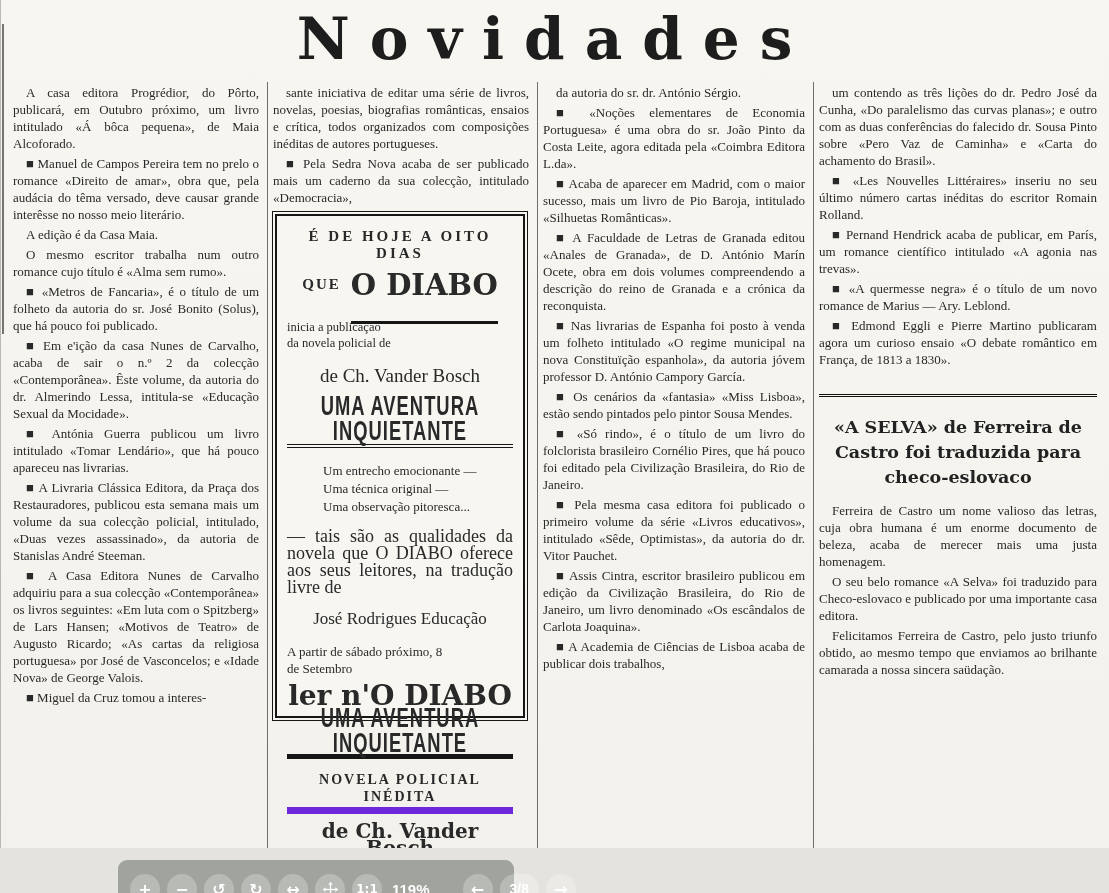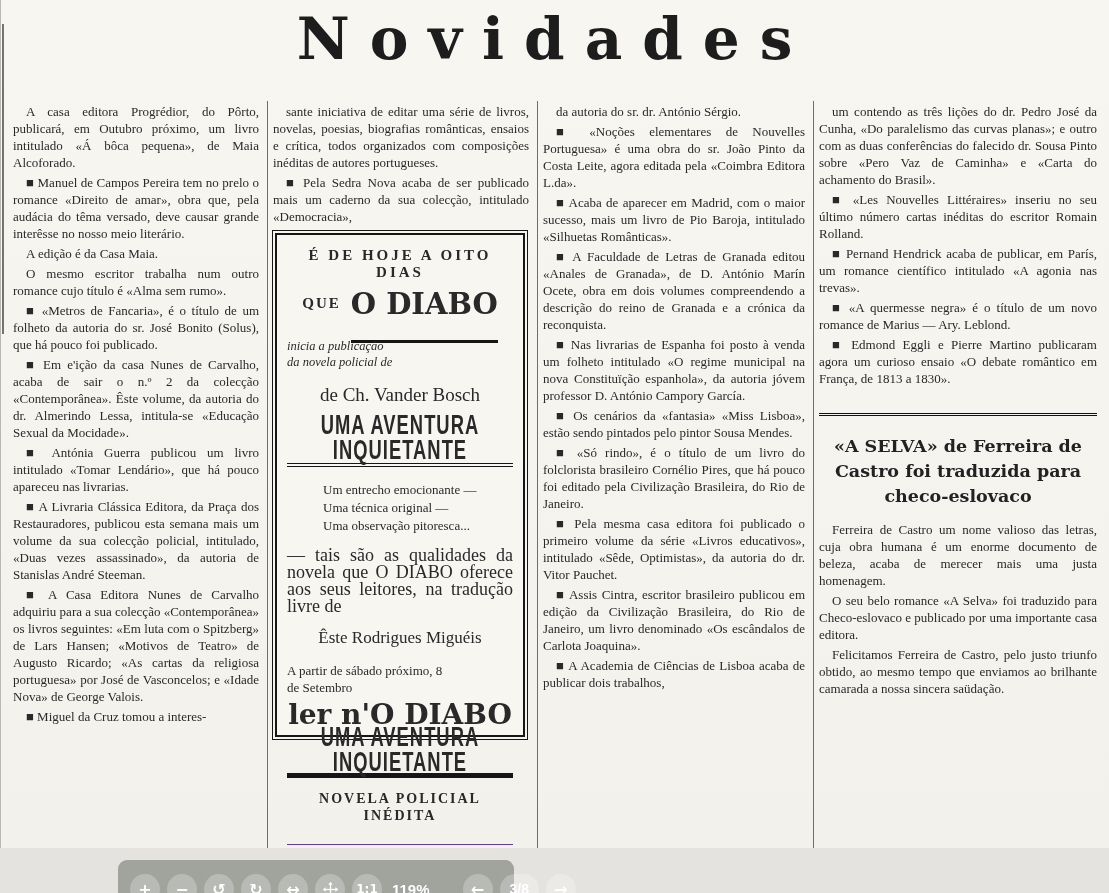--- a/index.html
+++ b/index.html
@@ -15,51 +15,51 @@
     font-size:58px; letter-spacing:20px; color:#1d1d1d; line-height:74px;
   }
   
   .scan-line { position:absolute; left:2px; top:24px; width:2px; height:310px; background:#4a4a46; opacity:.75; }
   .page-edge { position:absolute; left:0; top:0; width:1px; height:848px; background:#b9b8b2; }
   .bottom-strip { position:absolute; left:0; right:0; top:848px; height:45px; background:#e4e3df; }
 
   
   .columns {
     position:absolute; top:82px; left:8px; right:4px; height:766px;
-    display:grid; grid-template-columns:260px 270px 276px 1fr;margin-top:19px;
+    display:grid; grid-template-columns:260px 270px 276px 1fr;
   }
   .col { padding:2px 8px 0 5px; overflow:hidden; font-size:13px; line-height:17px; }
   .col.b { border-right:1px solid #6f6f69; }
   .p { margin:0 0 3px; text-align:justify; text-indent:13px; }
 
   
   .ad {
     margin:8px 4px 0 2px; border:2px solid #161616; outline:1px solid #161616; outline-offset:2px;
     padding:12px 10px 10px; height:504px; text-align:center; box-sizing:border-box; background:#f7f6f1;
   }
   .ad-hoje { font-size:15px; font-weight:700; letter-spacing:3px; }
   .ad-que-row { margin-top:14px; }
   .ad-que { font-size:15px; font-weight:700; letter-spacing:2px; margin-right:10px; vertical-align:6px; }
   .ad-diabo { font-size:29px; font-weight:700; border-bottom:3px solid #161616; padding-bottom:19px; font-family:"DejaVu Serif", serif; }
-  .ad-inicia { text-align:left; font-size:12.5px; margin-top:20px; line-height:16px;font-style:italic; }
+  .ad-inicia { text-align:left; font-size:12.5px; margin-top:20px; line-height:16px; }
   .ad-author { font-size:19px; margin-top:16px; }
   .ad-aventura {
     display:inline-block; font-family:"Liberation Sans", sans-serif; font-weight:700;
     font-size:18px; letter-spacing:1px; transform:scale(1.02,1.5); transform-origin:center;
   }
   .ad-av-wrap { margin-top:18px; }
   .ad-rule { height:2px; border-top:1px solid #161616; border-bottom:1px solid #161616; margin-top:7px; }
   .ad-qualities { text-align:left; margin:14px 0 0 36px; font-size:13px; line-height:18px; }
   .ad-quals-para { text-align:justify; font-size:18px; margin-top:12px; line-height:17px; }
   .ad-translator { font-size:17px; margin-top:14px; }
   .ad-date { text-align:left; font-size:13px; margin-top:16px; width:160px; line-height:17px; }
   .ad-read { font-size:28px; font-weight:700; margin-top:10px; font-family:"DejaVu Serif", serif; }
   .ad-av2-wrap { margin-top:10px; }
   .thick-rule { height:5px; background:#161616; margin-top:5px; }
-  .ad-novela { display:inline-block; font-size:14px; letter-spacing:2px; font-weight:700; margin-top:12px; border-bottom:1px solid #6d28d9; padding-bottom:20px; }
+  .ad-novela { display:inline-block; font-size:14px; letter-spacing:2px; font-weight:700; margin-top:12px; border-bottom:7px solid #6d28d9; padding-bottom:2px; }
   .ad-author2 { display:inline-block; font-size:20px; font-weight:700; margin-top:9px; border-bottom:2px solid #161616; font-family:"DejaVu Serif", serif; }
 
   
   .rule4 { border-top:3px double #111; margin-top:26px; }
   .headline {
     font-size:17.5px; font-weight:700; text-align:center; line-height:1.42;
     margin:18px 2px 12px; font-family:"DejaVu Serif", serif; color:#222;
   }
 
   
@@ -126,35 +126,35 @@
         <div class="ad-av-wrap">
           <span class="ad-aventura">UMA AVENTURA INQUIETANTE</span>
           <div class="ad-rule"></div>
         </div>
         <div class="ad-qualities">
           <div>Um entrecho emocionante —</div>
           <div>Uma técnica original —</div>
           <div>Uma observação pitoresca...</div>
         </div>
         <div class="ad-quals-para">— tais são as qualidades da novela que O DIABO oferece aos seus leitores, na tradução livre de</div>
-        <div class="ad-translator">Êste Rodrigues Miguéis</div>
+        <div class="ad-translator">José Rodrigues Educação</div>
         <div class="ad-date">A partir de sábado próximo, 8 de Setembro</div>
         <div class="ad-read">ler n'O DIABO</div>
         <div class="ad-av2-wrap">
           <span class="ad-aventura">UMA AVENTURA INQUIETANTE</span>
           <div class="thick-rule"></div>
         </div>
         <div><span class="ad-novela">NOVELA POLICIAL INÉDITA</span></div>
         <div><span class="ad-author2">de Ch. Vander Bosch</span></div>
       </div>
     </div>
 
     <div class="col b">
       <p class="p">da autoria do sr. dr. António Sérgio.</p>
-      <p class="p">■ «Noções elementares de Nouvelles Portuguesa» é uma obra do sr. João Pinto da Costa Leite, agora editada pela «Coimbra Editora L.da».</p>
+      <p class="p">■ «Noções elementares de Economia Portuguesa» é uma obra do sr. João Pinto da Costa Leite, agora editada pela «Coimbra Editora L.da».</p>
       <p class="p">■ Acaba de aparecer em Madrid, com o maior sucesso, mais um livro de Pio Baroja, intitulado «Silhuetas Românticas».</p>
       <p class="p">■ A Faculdade de Letras de Granada editou «Anales de Granada», de D. António Marín Ocete, obra em dois volumes compreendendo a descrição do reino de Granada e a crónica da reconquista.</p>
       <p class="p">■ Nas livrarias de Espanha foi posto à venda um folheto intitulado «O regime municipal na nova Constituïção espanhola», da autoria jóvem professor D. António Campory García.</p>
       <p class="p">■ Os cenários da «fantasia» «Miss Lisboa», estão sendo pintados pelo pintor Sousa Mendes.</p>
       <p class="p">■ «Só rindo», é o título de um livro do folclorista brasileiro Cornélio Pires, que há pouco foi editado pela Civilização Brasileira, do Rio de Janeiro.</p>
       <p class="p">■ Pela mesma casa editora foi publicado o primeiro volume da série «Livros educativos», intitulado «Sêde, Optimistas», da autoria do dr. Vitor Pauchet.</p>
       <p class="p">■ Assis Cintra, escritor brasileiro publicou em edição da Civilização Brasileira, do Rio de Janeiro, um livro denominado «Os escândalos de Carlota Joaquina».</p>
       <p class="p">■ A Academia de Ciências de Lisboa acaba de publicar dois trabalhos,</p>
     </div>
 

